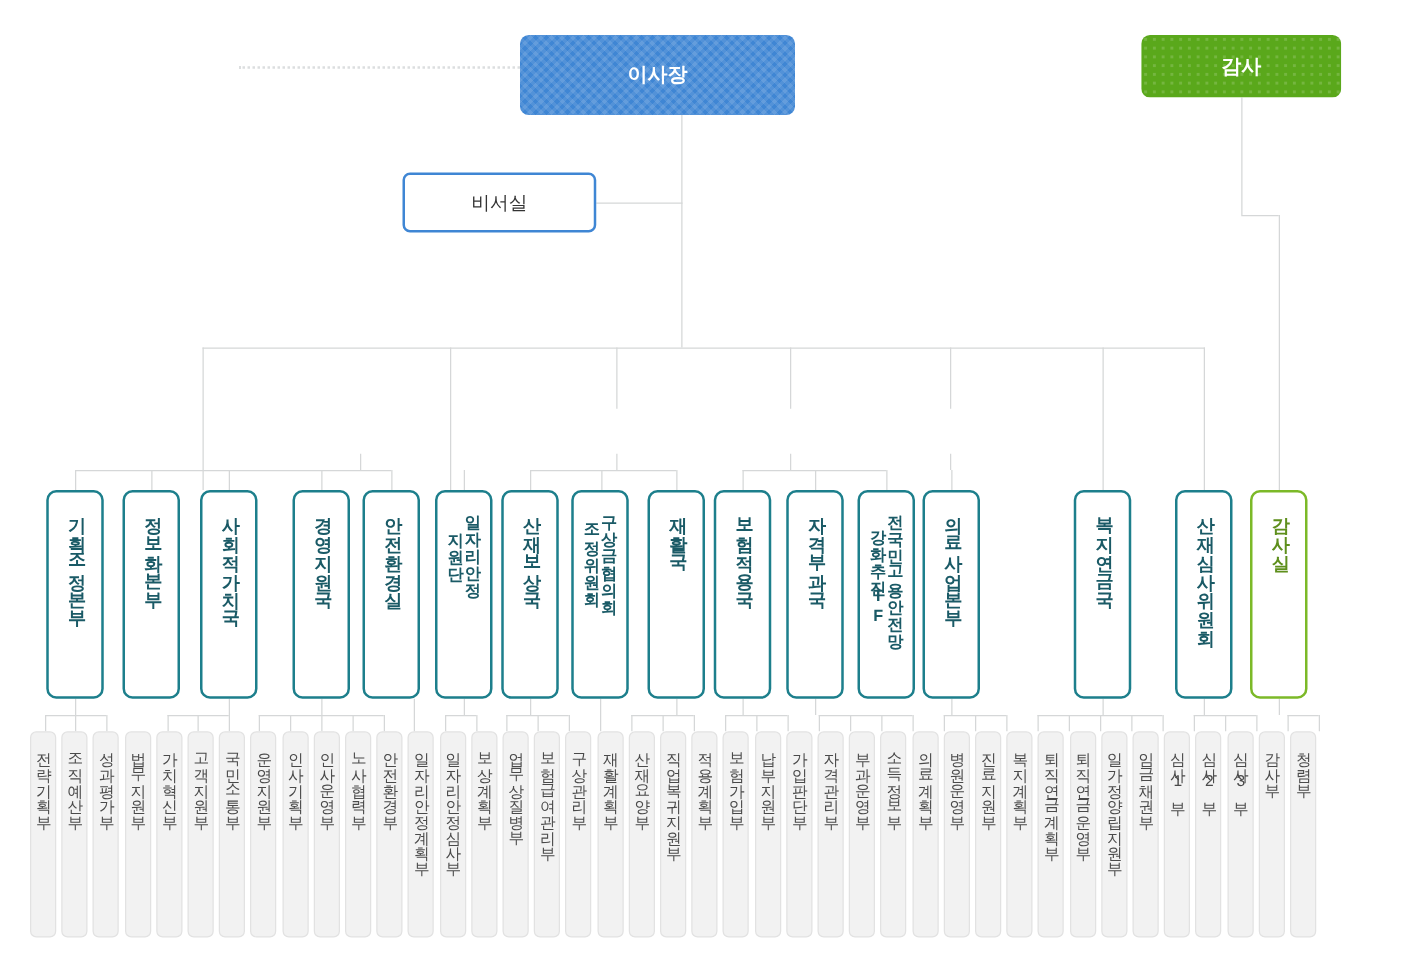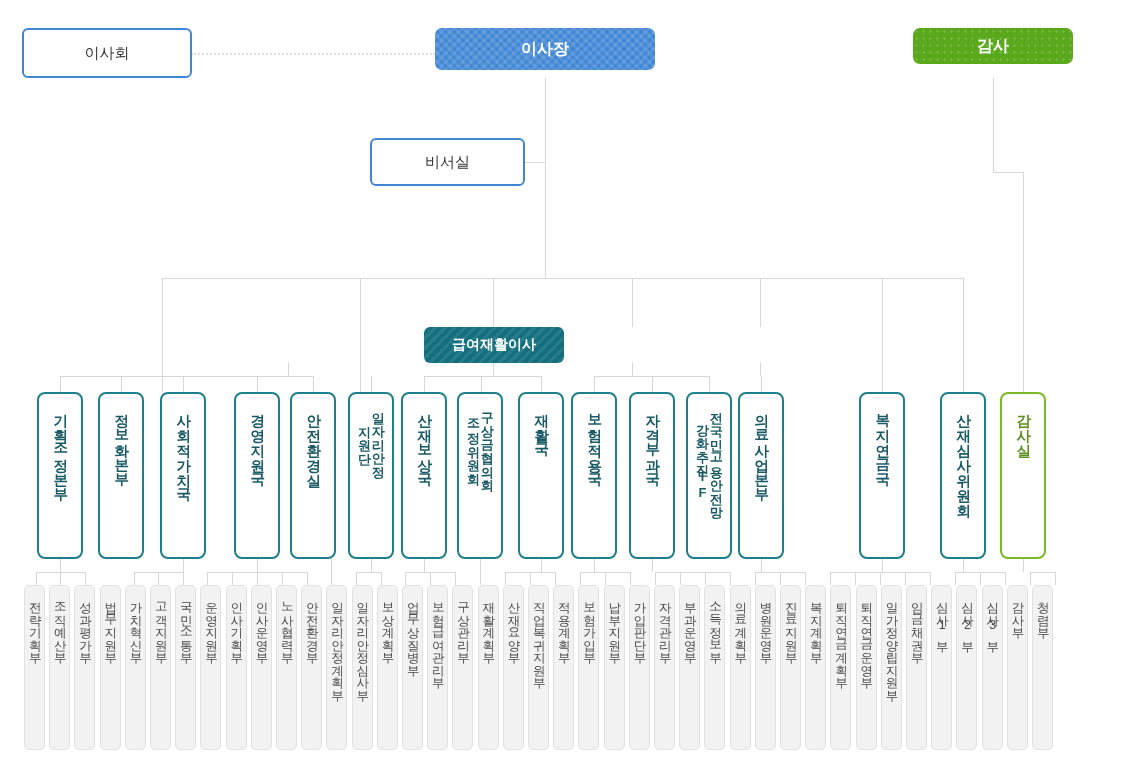--- a/index.html
+++ b/index.html
@@ -234,39 +234,33 @@
   <div class="ln h" style="left:955px;top:572px;width:50px;"></div>
   <div class="ln v" style="left:955px;top:572px;height:13px;"></div>
   <div class="ln v" style="left:980px;top:572px;height:13px;"></div>
   <div class="ln v" style="left:1005px;top:572px;height:13px;"></div>
 
   <div class="ln v" style="left:1023px;top:559px;height:13px;"></div>
   <div class="ln h" style="left:1030px;top:572px;width:25px;"></div>
   <div class="ln v" style="left:1030px;top:572px;height:13px;"></div>
   <div class="ln v" style="left:1055px;top:572px;height:13px;"></div>
 
-  <div class="node n-white" style="left:22px;top:28px;width:170px;height:50px;">
-    <span>이사회</span>
-  </div>
-
-  <div class="node n-ceo" style="left:435px;top:28px;width:220px;height:42px;justify-content:center;">
+
+  <div class="node n-ceo" style="left:416px;top:28px;width:220px;height:64px;justify-content:center;">
     <span>이사장</span>
   </div>
 
-  <div class="node n-audit" style="left:913px;top:28px;width:160px;height:36px;">
+  <div class="node n-audit" style="left:913px;top:28px;width:160px;height:50px;">
     <span>감사</span>
   </div>
 
-  <div class="node n-white" style="left:322px;top:138px;width:155px;height:48px;margin-left:48px;">
+  <div class="node n-white" style="left:322px;top:138px;width:155px;height:48px;">
     <span>비서실</span>
   </div>
 
-  <div class="node n-dir" style="left:424px;top:327px;width:140px;height:36px;">
-    <span>급여재활이사</span>
-  </div>
 
   <div class="node n-dept" style="left:37px;top:392px;width:46px;height:167px;">
     <span class="vtext">기획조정본부</span>
   </div>
   <div class="node n-dept" style="left:98px;top:392px;width:46px;height:167px;">
     <span class="vtext">정보화본부</span>
   </div>
   <div class="node n-dept" style="left:160px;top:392px;width:46px;height:167px;">
     <span class="vtext">사회적가치국</span>
   </div>

